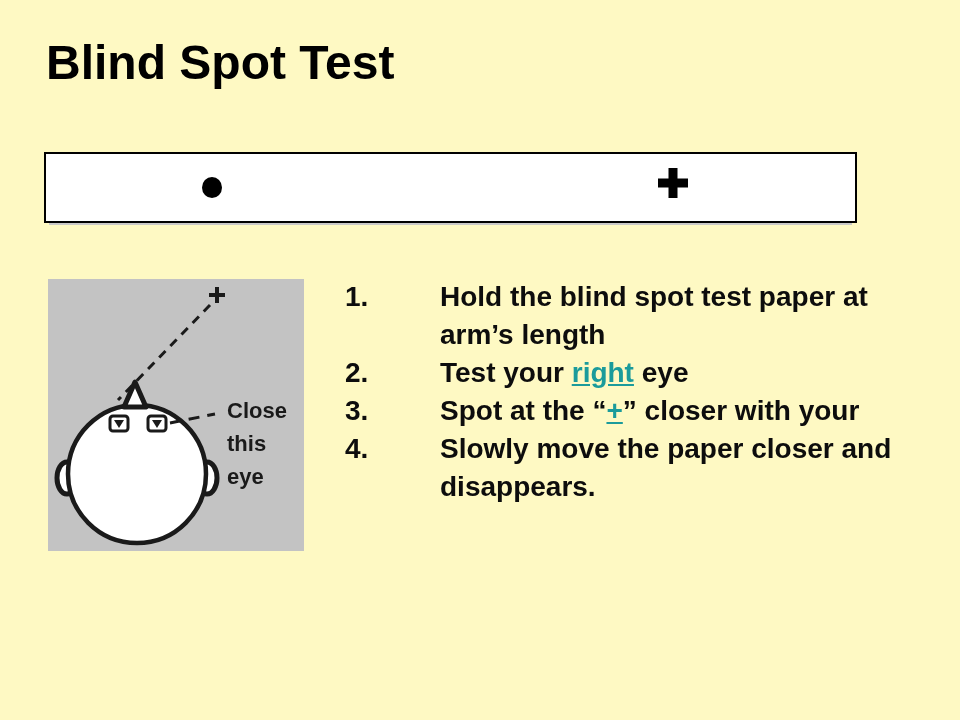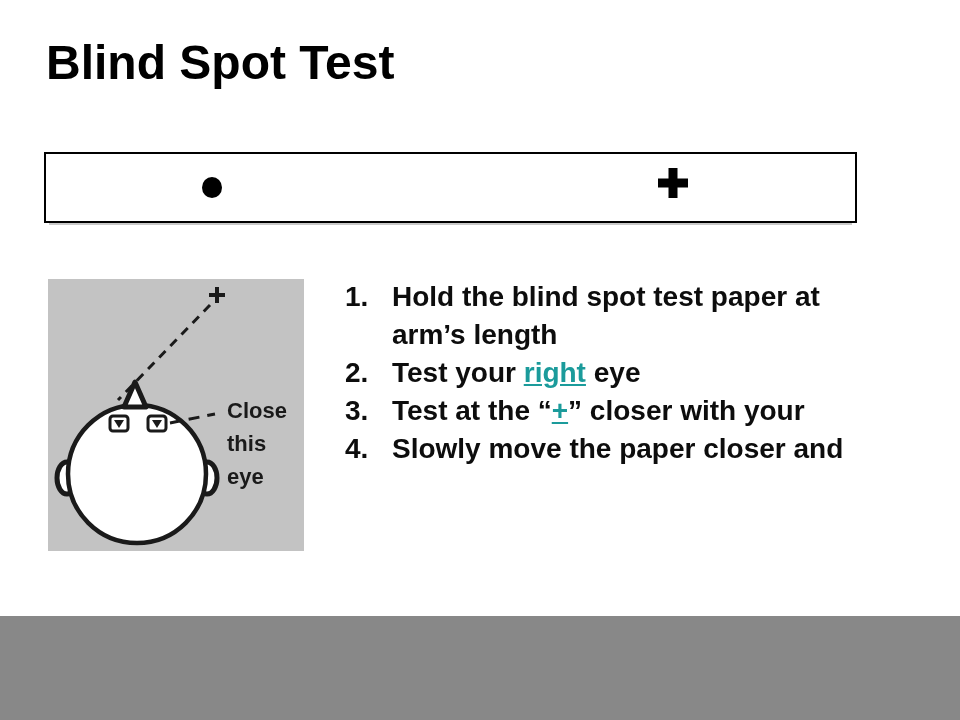--- a/index.html
+++ b/index.html
@@ -1,17 +1,17 @@
 <!DOCTYPE html>
 <html style="--accent: #1b9b9b;"><head>
 <meta charset="utf-8">
 <style>
   html,body{margin:0;padding:0;background:#888;}
   .slide{
-    position:relative;width:960px;height:616px;background:#ffffff;
+    position:relative;width:960px;height:720px;background:#fef9c3;
     font-family:"Liberation Sans", sans-serif;overflow:hidden;margin:0 auto;
   }
   .title{
     position:absolute;left:46px;top:39px;
     font-size:48px;font-weight:bold;color:#000;line-height:1;letter-spacing:0px;
     white-space:nowrap;
   }
   
   .strip{
     position:absolute;left:44px;top:152px;width:809px;height:67px;
@@ -26,21 +26,21 @@
   
   .diagram{position:absolute;left:48px;top:279px;}
   
   .instructions{
     position:absolute;left:345px;top:278px;width:575px;
     font-size:28px;font-weight:bold;color:#0d0d0d;line-height:38px;
   }
   .item{display:flex;}
   .num{flex:0 0 47px;}
   .txt{flex:1 1 auto;}
-  .line{display:block;white-space:nowrap;}
+  .line{display:block;white-space:nowrap;margin-left:48px;}
   .accent{color:var(--accent,#1b9b9b);text-decoration:underline;}
 </style>
 </head>
 <body>
 
 <div class="slide">
 
   <div class="title">Blind Spot Test</div>
 
   <div class="strip">
@@ -78,24 +78,25 @@
       </div>
       <div class="item">
         <span class="num">2.</span>
         <span class="txt">
           <span class="line"><span>Test your </span><span class="accent">right</span><span> eye</span></span>
         </span>
       </div>
       <div class="item">
         <span class="num">3.</span>
         <span class="txt">
-          <span class="line"><span>Test at the “</span><span class="accent">+</span><span>” closer with your</span></span>
+          <span class="line"><span>Spot at the “</span><span class="accent">+</span><span>” closer with your</span></span>
         </span>
       </div>
       <div class="item">
         <span class="num">4.</span>
         <span class="txt">
           <span class="line"><span>Slowly move the paper closer and</span></span>
+          <span class="line"><span>disappears.</span></span>
         </span>
       </div>
     </div>
 
 </div>
 
 </body></html>

